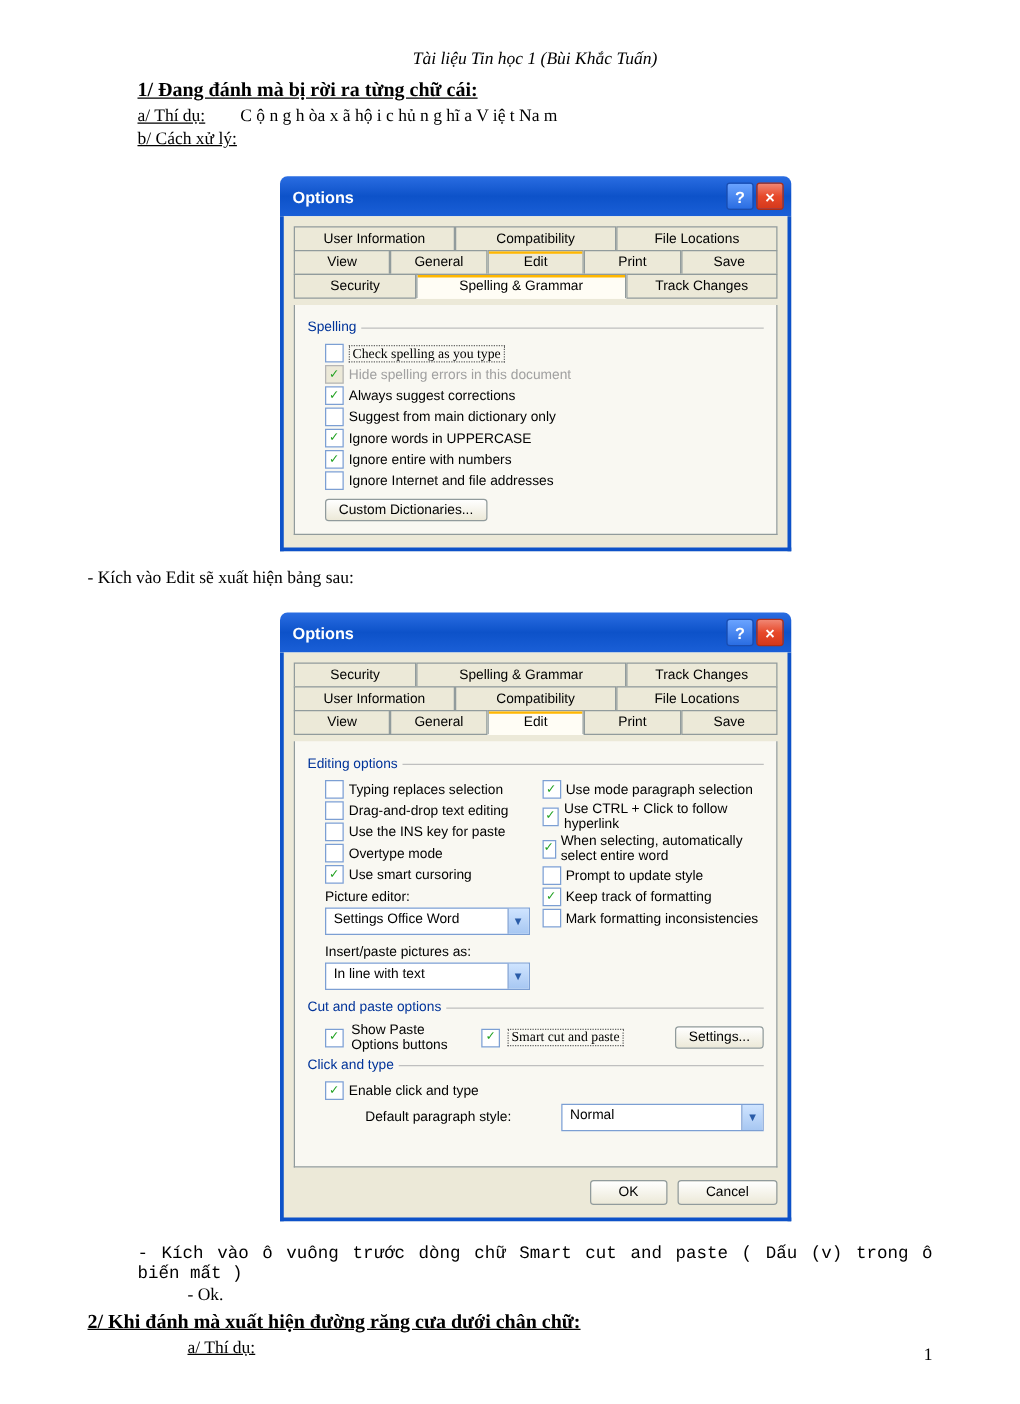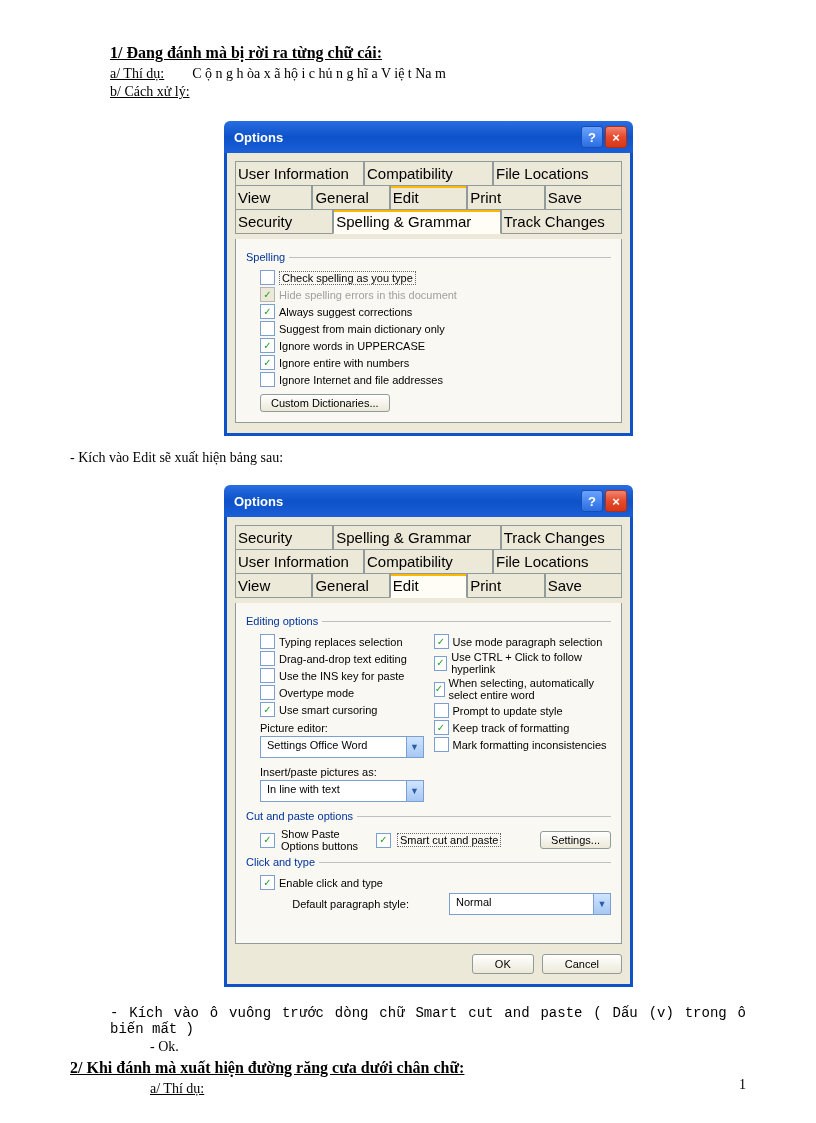--- a/index.html
+++ b/index.html
@@ -78,25 +78,25 @@
     border-top: none;
     padding: 8px 8px 10px 8px;
     font-family: Tahoma, sans-serif;
     font-size: 11px;
     color: #000;
   }
   .tab-rows { margin-bottom: 6px; }
   .tab-row { display: flex; margin-bottom: -1px; }
   .tab {
     flex: 1;
-    text-align: left;
+    text-align: center;
     background: #ece9d8;
     border: 1px solid #919b9c;
     padding: 3px 2px;
-    font-size: 15px;
+    font-size: 11px;
     white-space: nowrap;
     overflow: hidden;
     position: relative;
   }
   .tab.active {
     background: #fffdf5;
     border-bottom: 1px solid #fffdf5;
     z-index: 2;
   }
   .tab.orange::before {
@@ -139,20 +139,21 @@
     align-items: center; justify-content: center;
     font-size: 10px;
     color: #21a121;
     line-height: 1;
   }
   .chkbox.disabled { background:#ece9d8; border-color:#b5b5b5; }
   .chk-label.disabled { color:#a0a0a0; }
   .boxed-label {
     border: 1px dotted #666;
     padding: 0 2px;
+    font-family: Liberation Serif, serif;
   }
   .win-btn {
     display: inline-block;
     background: linear-gradient(#fff,#ece9d8);
     border: 1px solid #919b9c;
     border-radius: 3px;
     padding: 2px 10px;
     font-family: Tahoma, sans-serif;
     font-size: 11px;
   }
@@ -178,20 +179,21 @@
   }
   .two-col { display:flex; gap:10px; }
   .col { flex:1; }
   .btn-row { display:flex; justify-content:flex-end; gap:8px; margin-top:10px;text-align:right; }
   .btn-row .win-btn { padding: 3px 22px; }
 </style>
 </head>
 <body>
 
 <div class="page">
+  <div class="header">Tài liệu Tin học 1 (Bùi Khắc Tuấn)</div>
 
   <div class="h1">1/ Đang đánh mà bị rời ra từng chữ  cái:</div>
   <div class="line">
     <span class="u">a/ Thí dụ:</span>&nbsp;&nbsp;&nbsp;&nbsp;&nbsp;&nbsp;&nbsp;&nbsp;<span>C ộ n g h òa x ã hộ i c hủ n g hĩ a V iệ t Na m</span>
   </div>
   <div class="line"><span class="u">b/ Cách xử lý:</span></div>
 
   <div class="dialog-wrap" style="margin-top:20px; margin-bottom:14px;">
     <div class="dlg-outer">
       <div class="titlebar">

